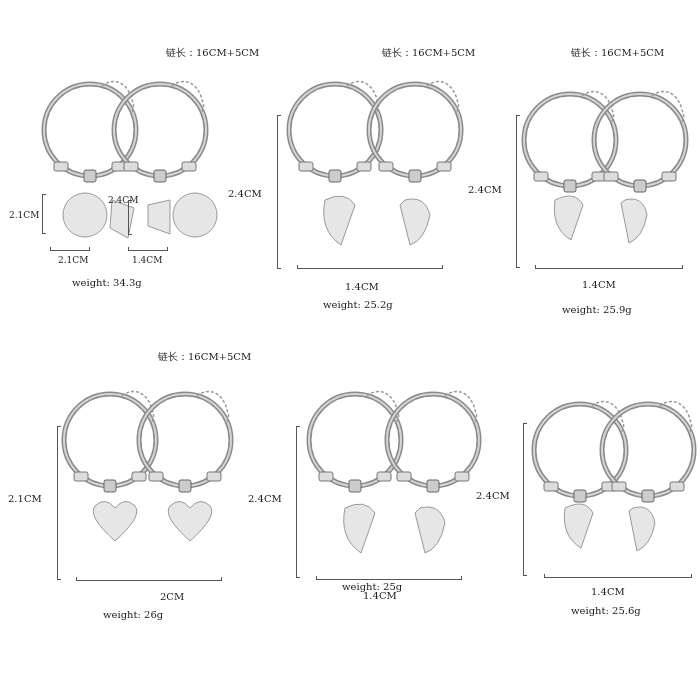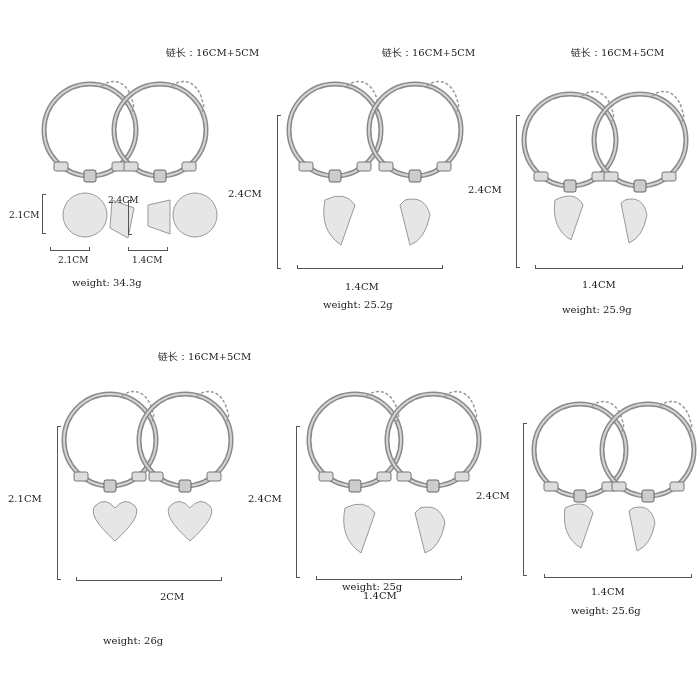--- a/index.html
+++ b/index.html
@@ -88,21 +88,21 @@
   <svg class="art" style="left:60px;top:380px;" width="200" height="180" viewBox="0 0 200 180">
     <use href="#bangle" x="0" y="0"></use>
     <use href="#bangle" x="75" y="0"></use>
     <path d="M55 128 q-10 -12 -20 -2 q-8 10 20 35 q28 -25 20 -35 q-10 -10 -20 2 z" fill="#e6e6e6" stroke="#999"></path>
     <path d="M130 128 q-10 -12 -20 -2 q-8 10 20 35 q28 -25 20 -35 q-10 -10 -20 2 z" fill="#e6e6e6" stroke="#999"></path>
   </svg>
   <div class="vline" style="left:57px;top:426px;height:154px;"></div>
   <span class="label" style="left:8px;top:493px;">2.1CM</span>
   <div class="hline" style="left:76px;top:580px;width:146px;"></div>
   <span class="label" style="left:122px;top:591px;margin-left:38px;">2CM</span>
-  <span class="label" style="left:103px;top:609px;margin-top:26px;">weight: 26g</span>
+  <span class="label" style="left:103px;top:609px;">weight: 26g</span>
 </div>
 
 <div class="panel">
   <svg class="art" style="left:305px;top:380px;" width="190" height="180" viewBox="0 0 190 180">
     <use href="#bangle" x="0" y="0"></use>
     <use href="#bangle" x="78" y="0"></use>
     <path d="M40 128 q20 -10 30 5 l-14 40 q-22 -15 -16 -45 z" fill="#e6e6e6" stroke="#999"></path>
     <path d="M115 128 q20 -5 25 15 q-5 25 -20 30 l-10 -40 z" fill="#e6e6e6" stroke="#999"></path>
   </svg>
   <div class="vline" style="left:296px;top:426px;height:152px;"></div>

